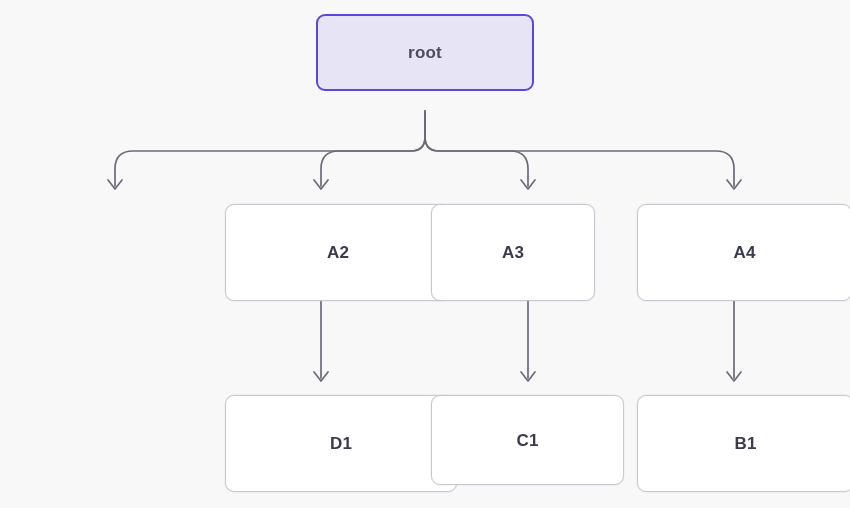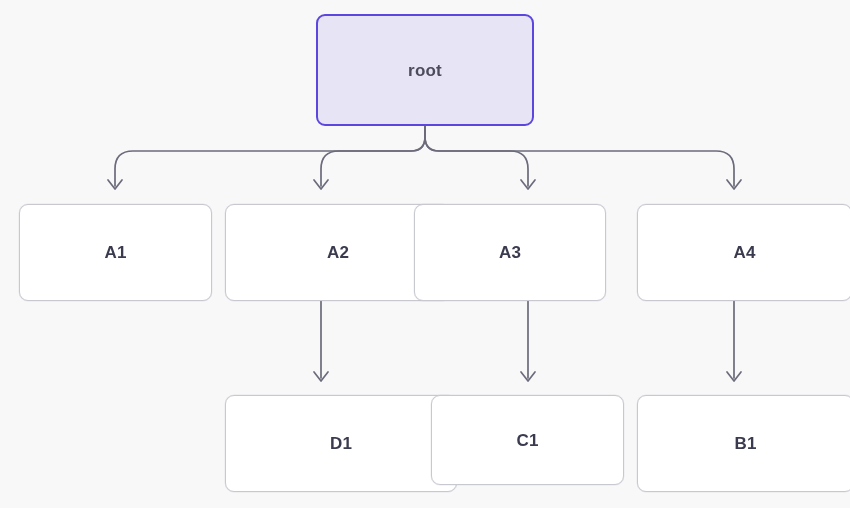--- a/index.html
+++ b/index.html
@@ -75,33 +75,30 @@
       <path d="M108,180 L115,189 L122,180"></path>
       <path d="M314,180 L321,189 L328,180"></path>
       <path d="M521,180 L528,189 L535,180"></path>
       <path d="M727,180 L734,189 L741,180"></path>
       <path d="M314,372 L321,381 L328,372"></path>
       <path d="M521,372 L528,381 L535,372"></path>
       <path d="M727,372 L734,381 L741,372"></path>
     </g>
   </svg>
 
-  <div class="node node-root" style="left:316px; top:14px; width:218px; height:112px;">
+  <div class="node node-root" style="left:316px; top:14px; width:218px; height:77px;">
     <span class="node-label">root</span>
   </div>
 
-  <div class="node node-default" style="left:19px; top:204px; width:193px; height:97px;">
-    <span class="node-label">A1</span>
-  </div>
 
   <div class="node node-default" style="left:225px; top:204px; width:226px; height:97px;">
     <span class="node-label">A2</span>
   </div>
 
-  <div class="node node-default" style="left:414px; top:204px; width:192px; height:97px;">
+  <div class="node node-default" style="left:431px; top:204px; width:164px; height:97px;">
     <span class="node-label">A3</span>
   </div>
 
   <div class="node node-default" style="left:637px; top:204px; width:215px; height:97px;">
     <span class="node-label">A4</span>
   </div>
 
   <div class="node node-default" style="left:225px; top:395px; width:232px; height:97px;">
     <span class="node-label">D1</span>
   </div>

